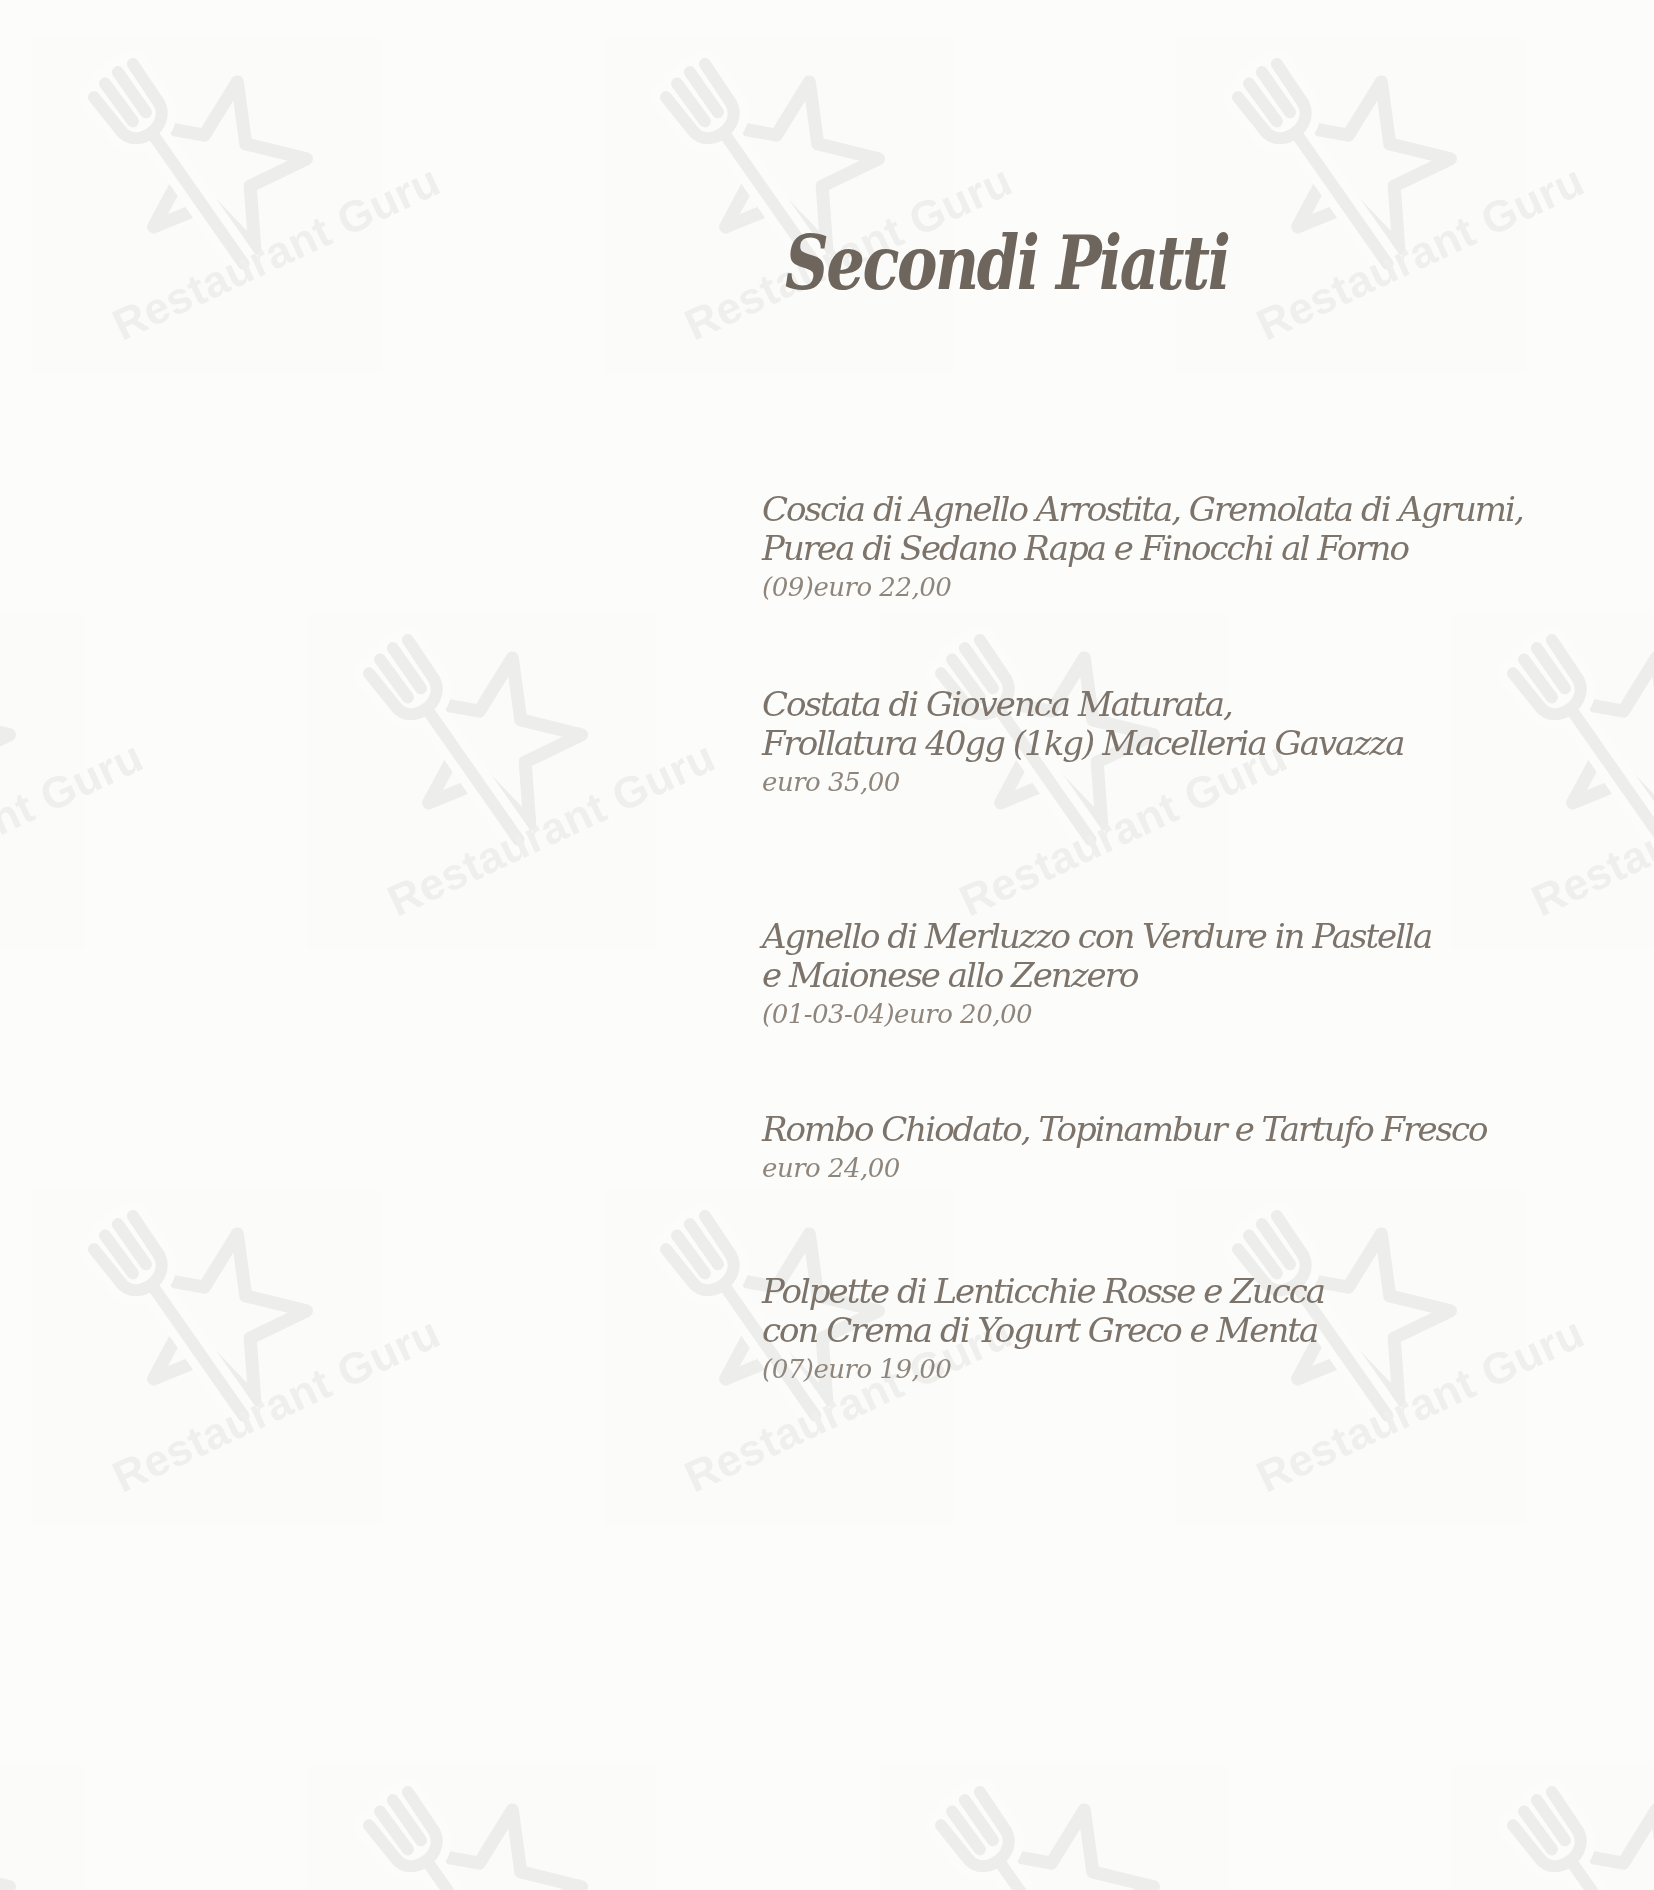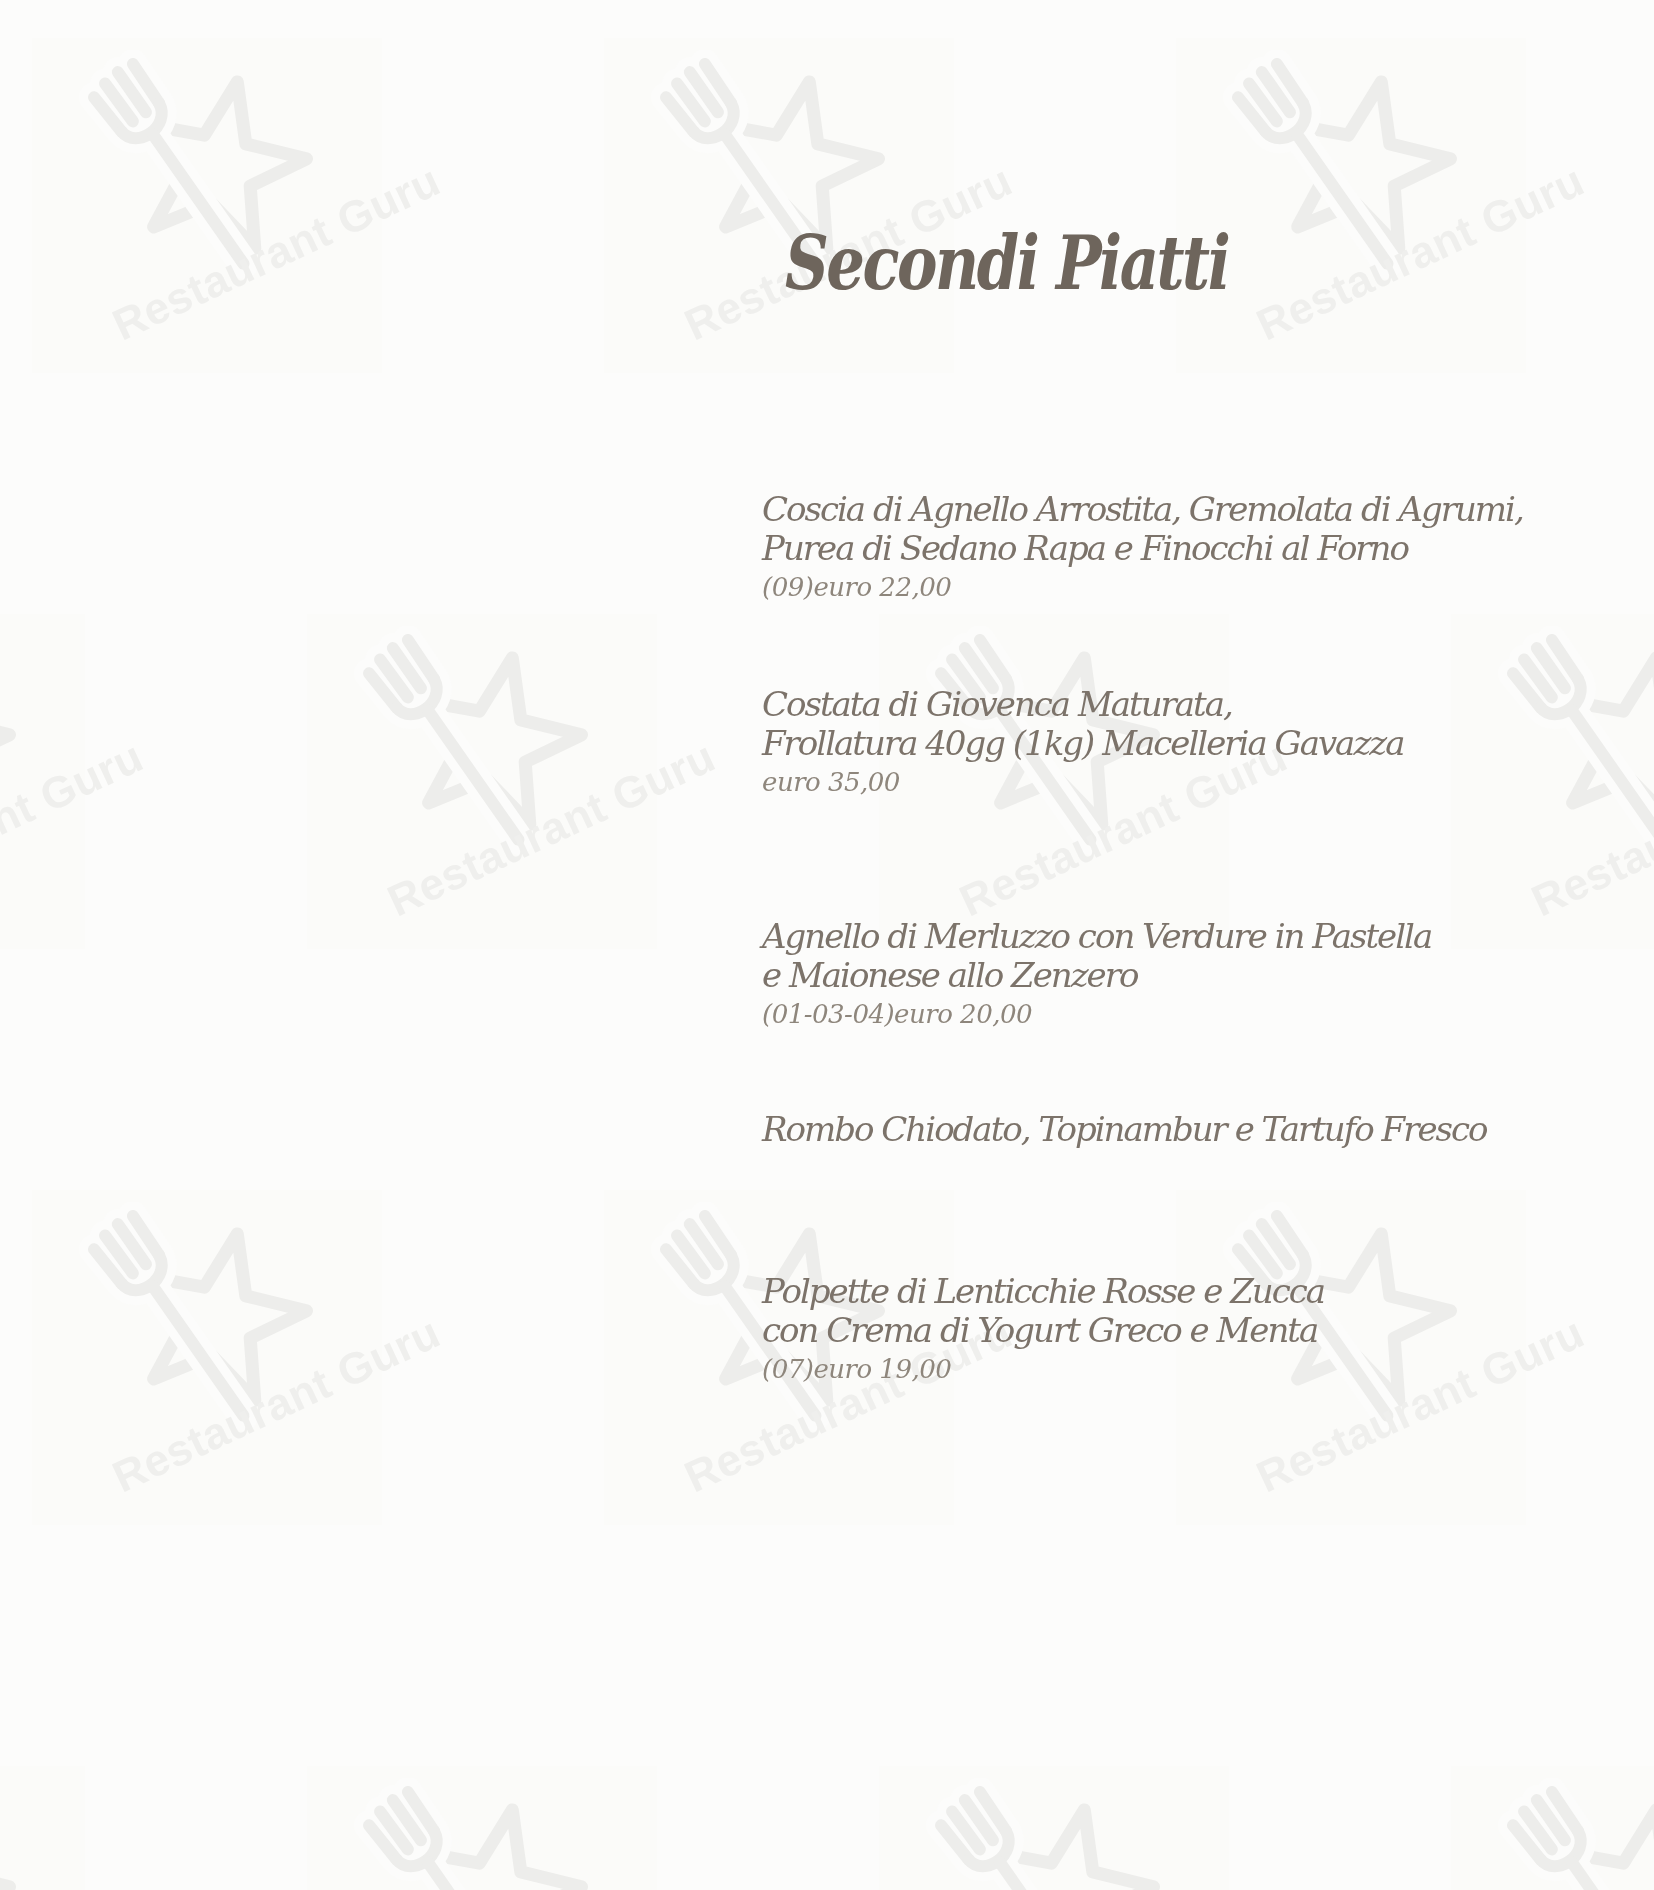--- a/index.html
+++ b/index.html
@@ -458,20 +458,24 @@
       <div class="menu-item" style="top: 917px;">
         <div class="dish-line">Agnello di Merluzzo con Verdure in Pastella</div>
         <div class="dish-line">e Maionese allo Zenzero</div>
         <div class="meta-row">
           <span class="allergen-code">(01-03-04)</span>
           <span class="price">euro 20,00</span>
         </div>
       </div>
       <div class="menu-item" style="top: 1110px;">
         <div class="dish-line">Rombo Chiodato, Topinambur e Tartufo Fresco</div>
+        <div class="meta-row">
+          <span class="allergen-code"></span>
+          <span class="price">euro 24,00</span>
+        </div>
       </div>
       <div class="menu-item" style="top: 1272px;">
         <div class="dish-line">Polpette di Lenticchie Rosse e Zucca</div>
         <div class="dish-line">con Crema di Yogurt Greco e Menta</div>
         <div class="meta-row">
           <span class="allergen-code">(07)</span>
           <span class="price">euro 19,00</span>
         </div>
       </div>
     </div>

